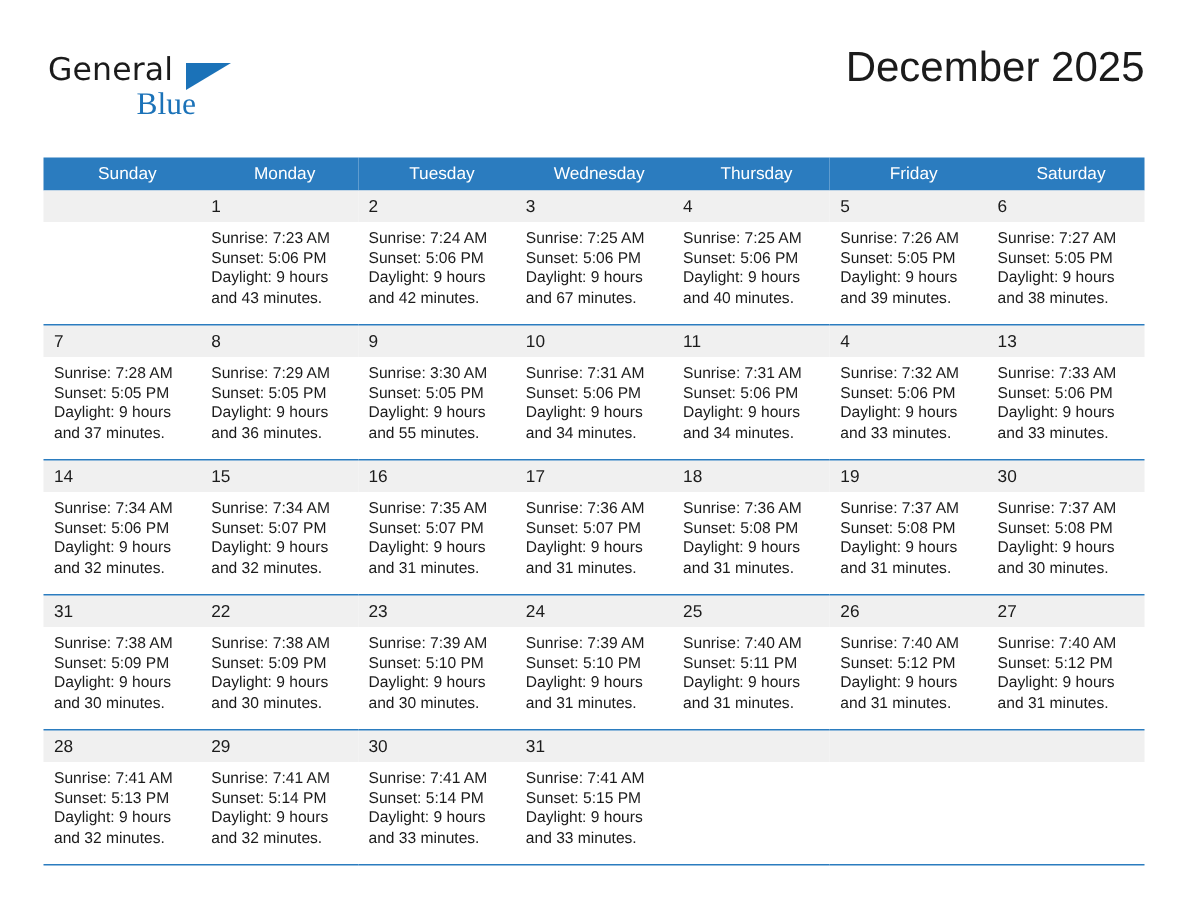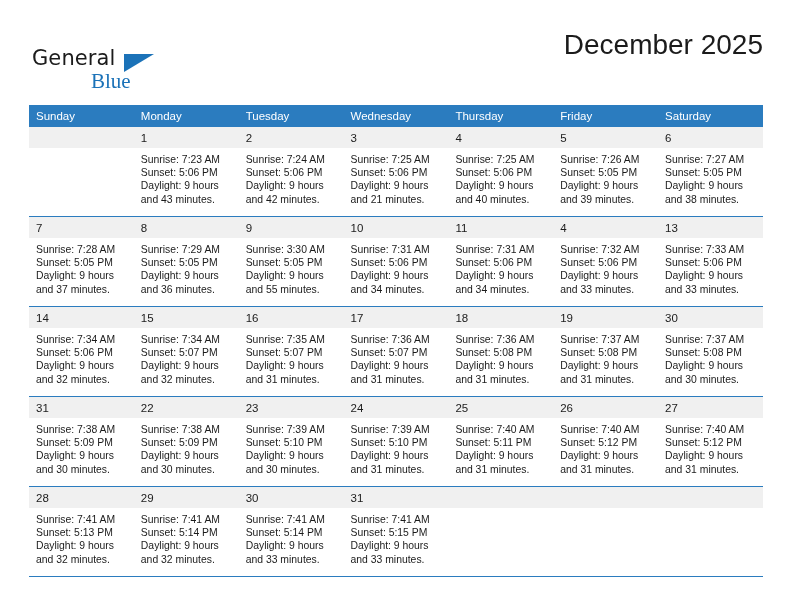--- a/index.html
+++ b/index.html
@@ -25,21 +25,21 @@
   .top {
     position: absolute;
     left: 29px;
     top: 28px;
     right: 29px;
     height: 68px;
   }
   .brand {
     position: absolute;
     left: 0;
-    top: 12px;
+    top: 0;
     width: 200px;
     height: 62px;
     text-align: center;
   }
   .brand-general {
     position: absolute;
     left: 3px;
     top: 6px;
     font-size: 21px;
     letter-spacing: .1px;
@@ -90,21 +90,21 @@
     top: 105px;
     width: 734px;
     border-collapse: collapse;
     table-layout: fixed;
   }
   .cal th {
     background: #2b7cbf;
     color: #ffffff;
     font-size: 11.5px;
     font-weight: normal;
-    text-align: left;
+    text-align: center;
     padding: 5px 0 5px 7px;
     height: 11px;
     border: none;
   }
   .cal td {
     vertical-align: top;
     padding: 0;
     border: none;
     border-bottom: 1px solid #2b7cbf;
     height: 89px;
@@ -187,21 +187,21 @@
             <div>Daylight: 9 hours</div>
             <div>and 42 minutes.</div>
           </div>
         </td>
         <td>
           <div class="daynum">3</div>
           <div class="details">
             <div>Sunrise: 7:25 AM</div>
             <div>Sunset: 5:06 PM</div>
             <div>Daylight: 9 hours</div>
-            <div>and 21 minutes.</div>
+            <div>and 67 minutes.</div>
           </div>
         </td>
         <td>
           <div class="daynum">4</div>
           <div class="details">
             <div>Sunrise: 7:25 AM</div>
             <div>Sunset: 5:06 PM</div>
             <div>Daylight: 9 hours</div>
             <div>and 40 minutes.</div>
           </div>

